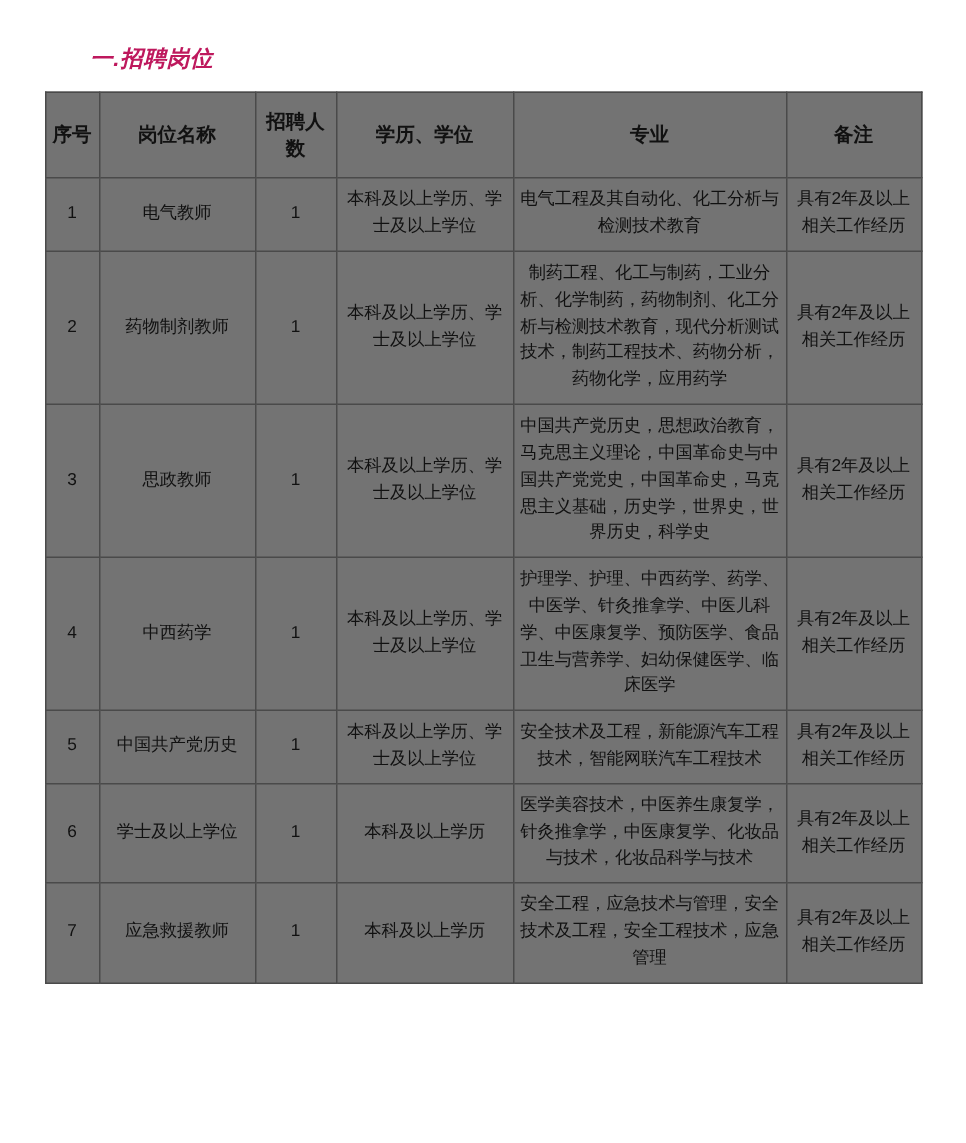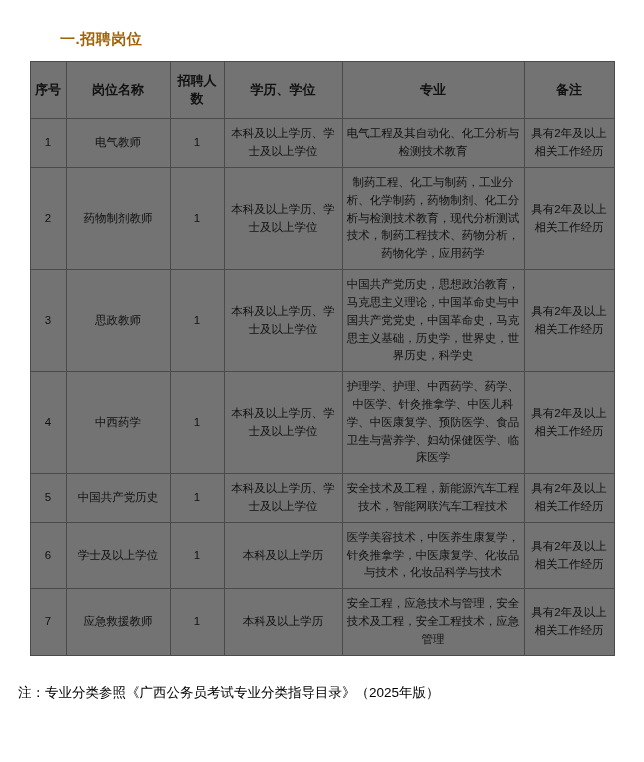--- a/index.html
+++ b/index.html
@@ -17,23 +17,24 @@
   .page {
     position: relative;
     width: 644px;
     height: 762px;
     box-sizing: border-box;
     padding: 0;
   }
   .section-title {
     font-size: 15px;
     font-weight: bold;
-    color: #a16207;
+    color: #be185d;
     margin: 30px 0 12px 60px;
     letter-spacing: 0.5px;
+    font-style: italic;
   }
   table.recruit {
     border-collapse: collapse;
     width: 584px;
     margin: 0 auto;
     table-layout: fixed;
     background: #737373;
   }
   table.recruit th,
   table.recruit td {
@@ -161,15 +162,14 @@
         <td>7</td>
         <td class="post">应急救援教师</td>
         <td class="num">1</td>
         <td class="edu">本科及以上学历</td>
         <td class="major">安全工程，应急技术与管理，安全技术及工程，安全工程技术，应急管理</td>
         <td class="note">具有2年及以上相关工作经历</td>
       </tr>
     </tbody>
   </table>
 
-  <div class="footnote">注：专业分类参照《广西公务员考试专业分类指导目录》（2025年版）</div>
 
 </div>
 
 </body></html>

